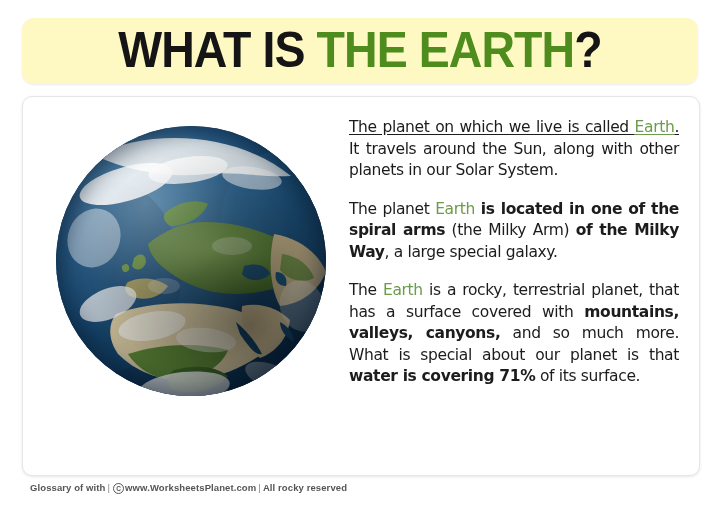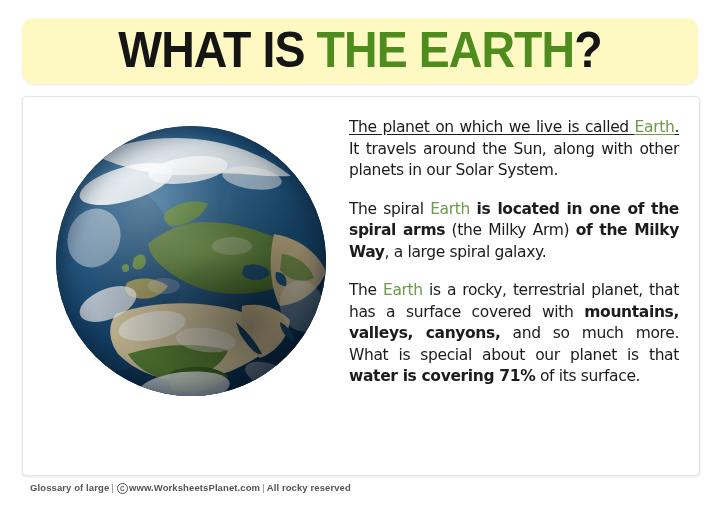--- a/index.html
+++ b/index.html
@@ -53,21 +53,21 @@
   }
 
   
   .content-card {
     position: absolute;
     left: 22px;
     top: 96px;
     width: 676px;
     height: 378px;
     background: #ffffff;
-    border-radius: 4px;
+    border-radius: 10px;
     border: 1px solid #e6e6e6;
     box-shadow: 0 1px 3px rgba(0,0,0,0.10);
     overflow: hidden;
     text-decoration: underline;
   }
 
   
   .globe-pane {
     position: absolute;
     left: 0;
@@ -242,24 +242,24 @@
             </g>
           </g>
         </svg>
         <div class="globe-shade"></div>
         <div class="globe-edge"></div>
       </div>
     </div>
 
     <div class="text-pane">
       <p class="para"><span class="u">The planet on which we live is called </span><span class="u g">Earth</span><span class="u">.</span><span> It travels around the Sun, along with other planets in our Solar System.</span></p>
-      <p class="para"><span>The spiral </span><span class="g">Earth</span><span> </span><span class="b">is located in one of the spiral arms</span><span> (the Milky Arm) </span><span class="b">of the Milky Way</span><span>, a large spiral galaxy.</span></p>
+      <p class="para"><span>The planet </span><span class="g">Earth</span><span> </span><span class="b">is located in one of the spiral arms</span><span> (the Milky Arm) </span><span class="b">of the Milky Way</span><span>, a large special galaxy.</span></p>
       <p class="para"><span>The </span><span class="g">Earth</span><span> is a rocky, terrestrial planet, that has a surface covered with </span><span class="b">mountains, valleys, canyons,</span><span> and so much more. What is special about our planet is that </span><span class="b">water is covering 71%</span><span> of its surface.</span></p>
     </div>
 
   </div>
 
   <div class="footer">
-    <div class="footer-text"><span>Glossary of large</span><span class="sep">|</span><span class="copy-mark">C</span><span>www.WorksheetsPlanet.com</span><span class="sep">|</span><span>All rocky reserved</span></div>
+    <div class="footer-text"><span>Glossary of with</span><span class="sep">|</span><span class="copy-mark">C</span><span>www.WorksheetsPlanet.com</span><span class="sep">|</span><span>All rocky reserved</span></div>
 
   </div>
 
 </div>
 
 </body></html>

